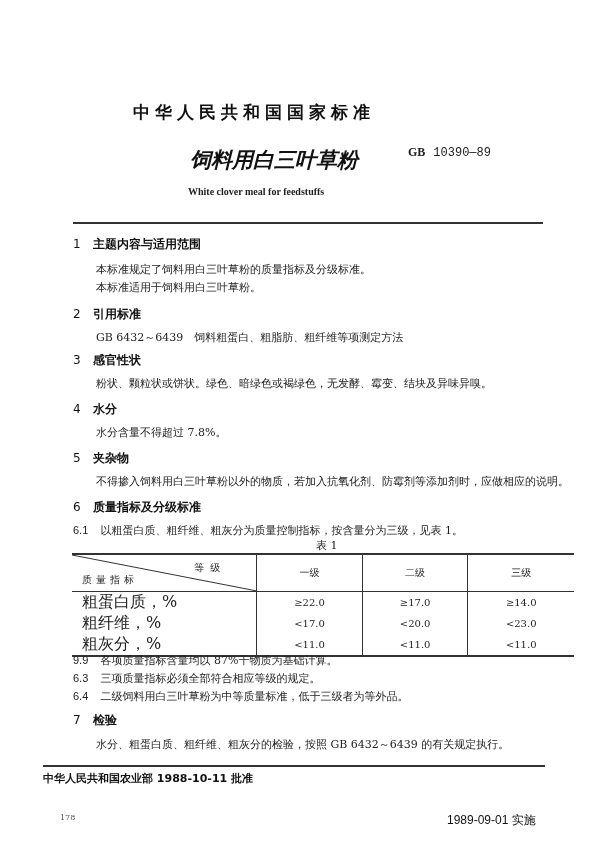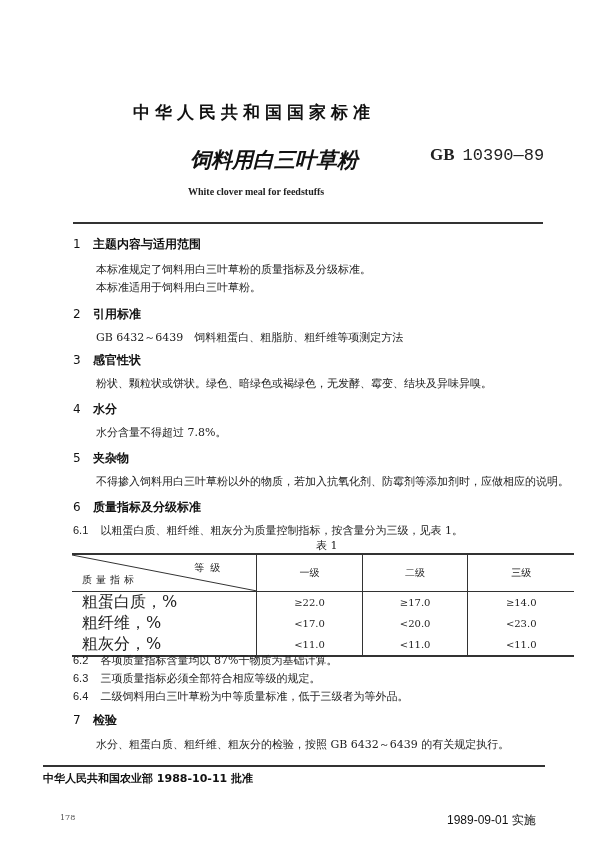--- a/index.html
+++ b/index.html
@@ -6,21 +6,21 @@
   body {
     width: 600px; height: 851px; background: #ffffff; position: relative; overflow: hidden;
     font-family: "DejaVu Serif", "Liberation Serif", serif; color: #1a1a1a;
   }
   .abs { position: absolute; }
   .national-title {
     left: 133px; top: 101px; font-family: "DejaVu Sans", sans-serif; font-weight: bold;
     font-size: 17px; letter-spacing: 5px; color: #111;
   }
   .std-code {
-    left: 430px; top: 145px; font-family: "Liberation Mono", monospace; font-size: 17px; color: #222;
+    left: 408px; top: 145px; font-family: "Liberation Mono", monospace; font-size: 12px; color: #222;
   }
   .std-code b { font-family: "Liberation Serif", serif; font-weight: bold; margin-right: 8px; }
   .doc-title {
     left: 190px; top: 146px; font-family: "DejaVu Sans", sans-serif; font-size: 21px; font-weight: bold; color: #111; font-style: italic;
   }
   .doc-subtitle {
     left: 188px; top: 186px; font-family: "Liberation Serif", serif; font-weight: bold; font-size: 10px; color: #222;
   }
   .rule { height: 2px; background: #333; }
   .sec-head {
@@ -134,21 +134,21 @@
     <tr>
       <td class="label">粗灰分，%</td>
       <td class="cg">&lt;11.0</td>
       <td class="cg">&lt;11.0</td>
       <td class="cg cg3">&lt;11.0</td>
     </tr>
   </tbody>
 </table>
 
 <div class="abs sub-item" style="left:73px; top:653px;">
-  <span class="num">6.2</span> <span>各项质量指标含量均以 87%干物质为基础计算。</span>
+  <span class="num">9.9</span> <span>各项质量指标含量均以 87%干物质为基础计算。</span>
 </div>
 <div class="abs sub-item" style="left:73px; top:671px;">
   <span class="num">6.3</span> <span>三项质量指标必须全部符合相应等级的规定。</span>
 </div>
 <div class="abs sub-item" style="left:73px; top:689px;">
   <span class="num">6.4</span> <span>二级饲料用白三叶草粉为中等质量标准，低于三级者为等外品。</span>
 </div>
 
 <div class="abs sec-head" style="left:73px; top:712px;">
   <span class="num">7</span><span>检验</span>

